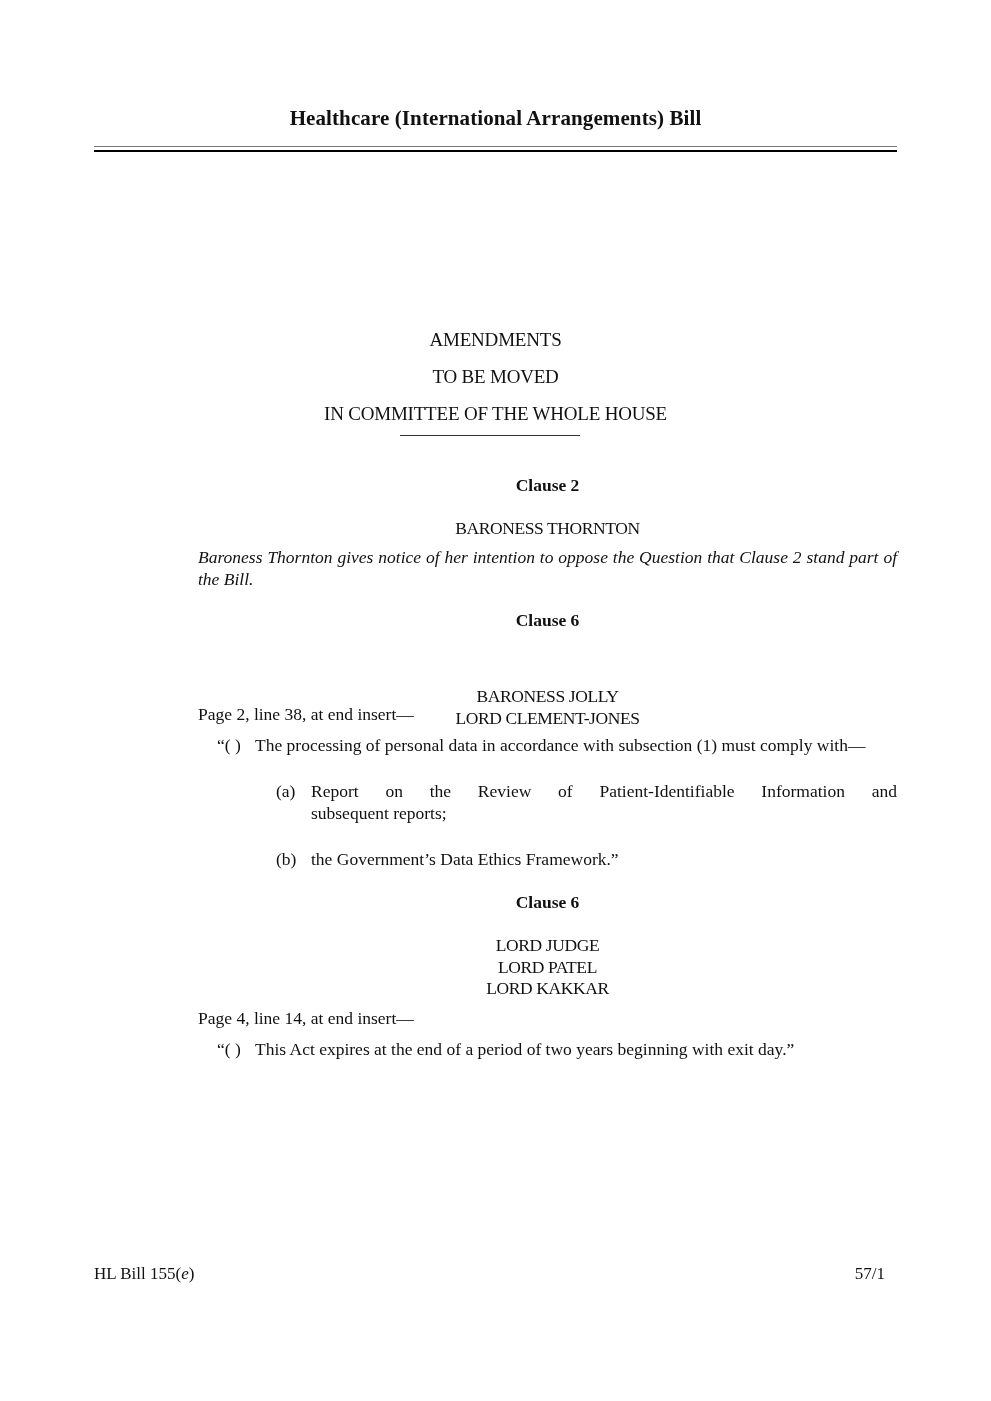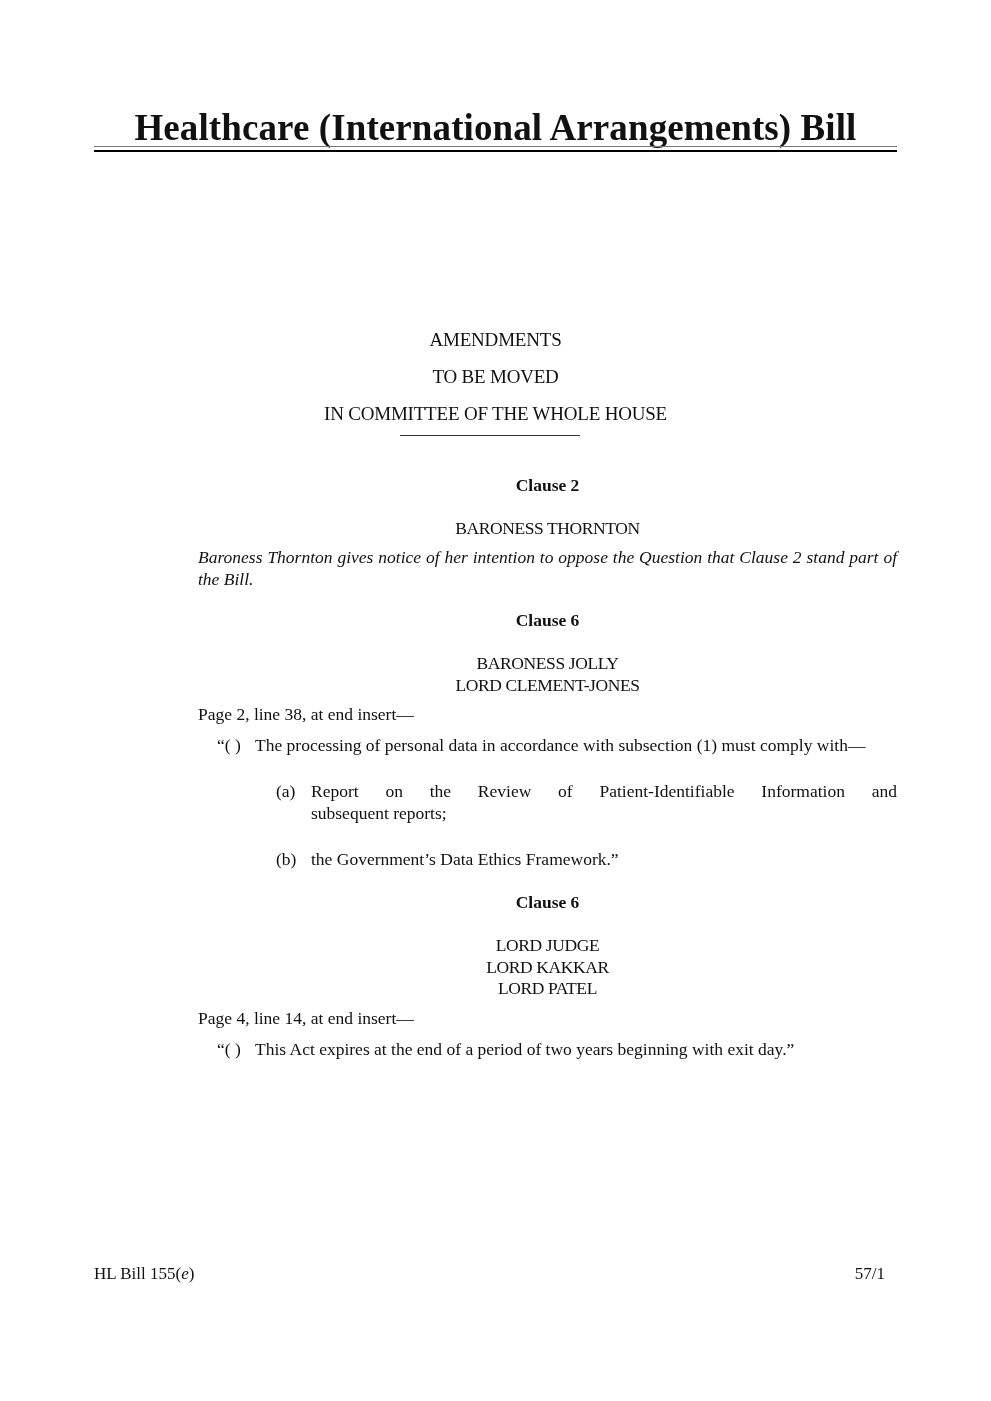--- a/index.html
+++ b/index.html
@@ -4,21 +4,21 @@
   <style>
     html, body { margin: 0; padding: 0; background: #ffffff; }
     body {
       width: 991px; height: 1401px; position: relative; overflow: hidden;
       font-family: "DejaVu Serif", "Liberation Serif", serif;
       color: #111111;
     }
     .page-title {
       position: absolute; left: 94px; top: 106px; width: 803px;
       text-align: center; font-family: "Liberation Serif", serif;
-      font-weight: bold; font-size: 37px; letter-spacing: 0.1px;
+      font-weight: bold; font-size: 21px; letter-spacing: 0.1px;
     }
     .rule-thin { position: absolute; left: 94px; top: 146px; width: 803px; height: 1px; background: #777; }
     .rule-thick { position: absolute; left: 94px; top: 150px; width: 803px; height: 2px; background: #000; }
 
     .heading-block {
       position: absolute; left: 94px; width: 803px; text-align: center;
       font-family: "Liberation Serif", serif; font-size: 19px; letter-spacing: -0.2px; margin-top: 24px;
     }
     .short-rule { position: absolute; left: 400px; top: 435px; width: 180px; height: 1px; background: #333; }
 
@@ -50,21 +50,21 @@
 <div class="heading-block" style="top:379px;">IN COMMITTEE OF THE WHOLE HOUSE</div>
 <div class="short-rule"></div>
 
 <div class="body-text clause-head" style="top:475px;">Clause 2</div>
 <div class="body-text names" style="top:518px;">
   <div>BARONESS THORNTON</div>
 </div>
 <div class="body-text notice" style="top:547px;font-style:italic;">Baroness Thornton gives notice of her intention to oppose the Question that Clause 2 stand part of the Bill.</div>
 
 <div class="body-text clause-head" style="top:610px;">Clause 6</div>
-<div class="body-text names" style="top:653px;">
+<div class="body-text names" style="top:686px;">
   <div>BARONESS JOLLY</div>
   <div>LORD CLEMENT-JONES</div>
 </div>
 <div class="body-text instr" style="top:704px;">Page 2, line 38, at end insert—</div>
 <div class="body-text para" style="top:735px;">
   <span class="num">“( )</span>
   <div class="txt">The processing of personal data in accordance with subsection (1) must comply with—</div>
 </div>
 <div class="body-text sub" style="top:781px;">
   <span class="num">(a)</span>
@@ -72,22 +72,22 @@
   <div class="txt">subsequent reports;</div>
 </div>
 <div class="body-text sub" style="top:849px;">
   <span class="num">(b)</span>
   <div class="txt">the Government’s Data Ethics Framework.”</div>
 </div>
 
 <div class="body-text clause-head" style="top:892px;">Clause 6</div>
 <div class="body-text names" style="top:935px;">
   <div>LORD JUDGE</div>
+  <div>LORD PATEL</div>
   <div>LORD KAKKAR</div>
-  <div>LORD PATEL</div>
 </div>
 <div class="body-text instr" style="top:1008px;">Page 4, line 14, at end insert—</div>
 <div class="body-text para" style="top:1039px;">
   <span class="num">“( )</span>
   <div class="txt">This Act expires at the end of a period of two years beginning with exit day.”</div>
 </div>
 
 <div class="footer" style="left:94px;"><span>HL Bill 155(</span><i>e</i><span>)</span></div>
 <div class="footer" style="right:106px;">57/1</div>
 

